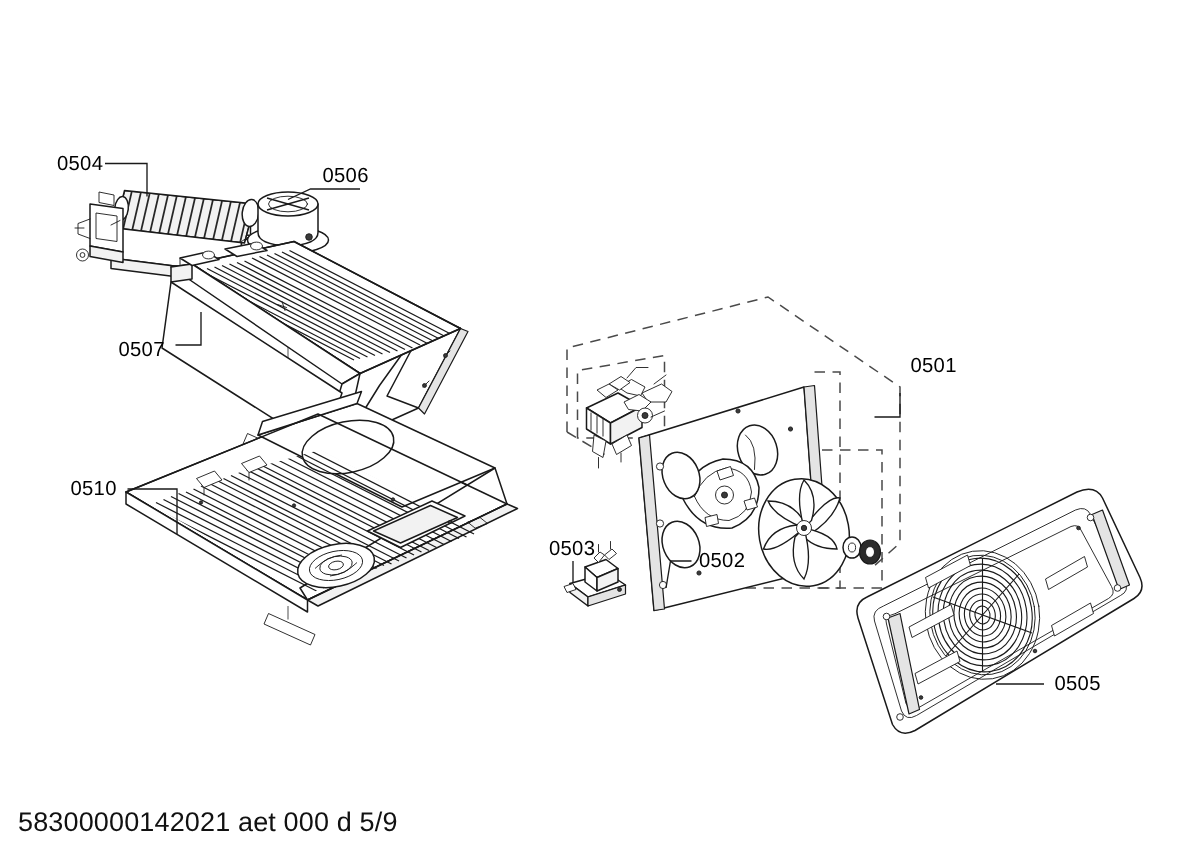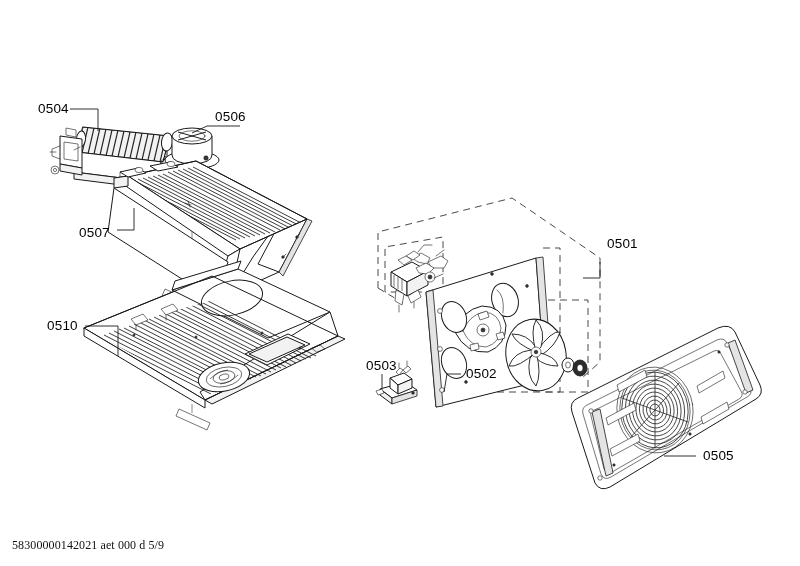--- a/index.html
+++ b/index.html
@@ -29,22 +29,22 @@
   .lbl {
     font-family: "Liberation Sans", sans-serif;
     font-size: 13.5px;
     fill: #000000;
     letter-spacing: 0.2px;
   }
   #footer-text {
     position: absolute;
     left: 12px;
     top: 538px;
-    font-size: 12px;
-    font-family: Liberation Serif, serif;
+    font-size: 18px;
+    font-family: Liberation Sans, sans-serif;
     color: #111111;
     letter-spacing: 0.1px;
     white-space: nowrap;
   }
 </style>
 </head>
 <body>
 
 <div id="page">
 

